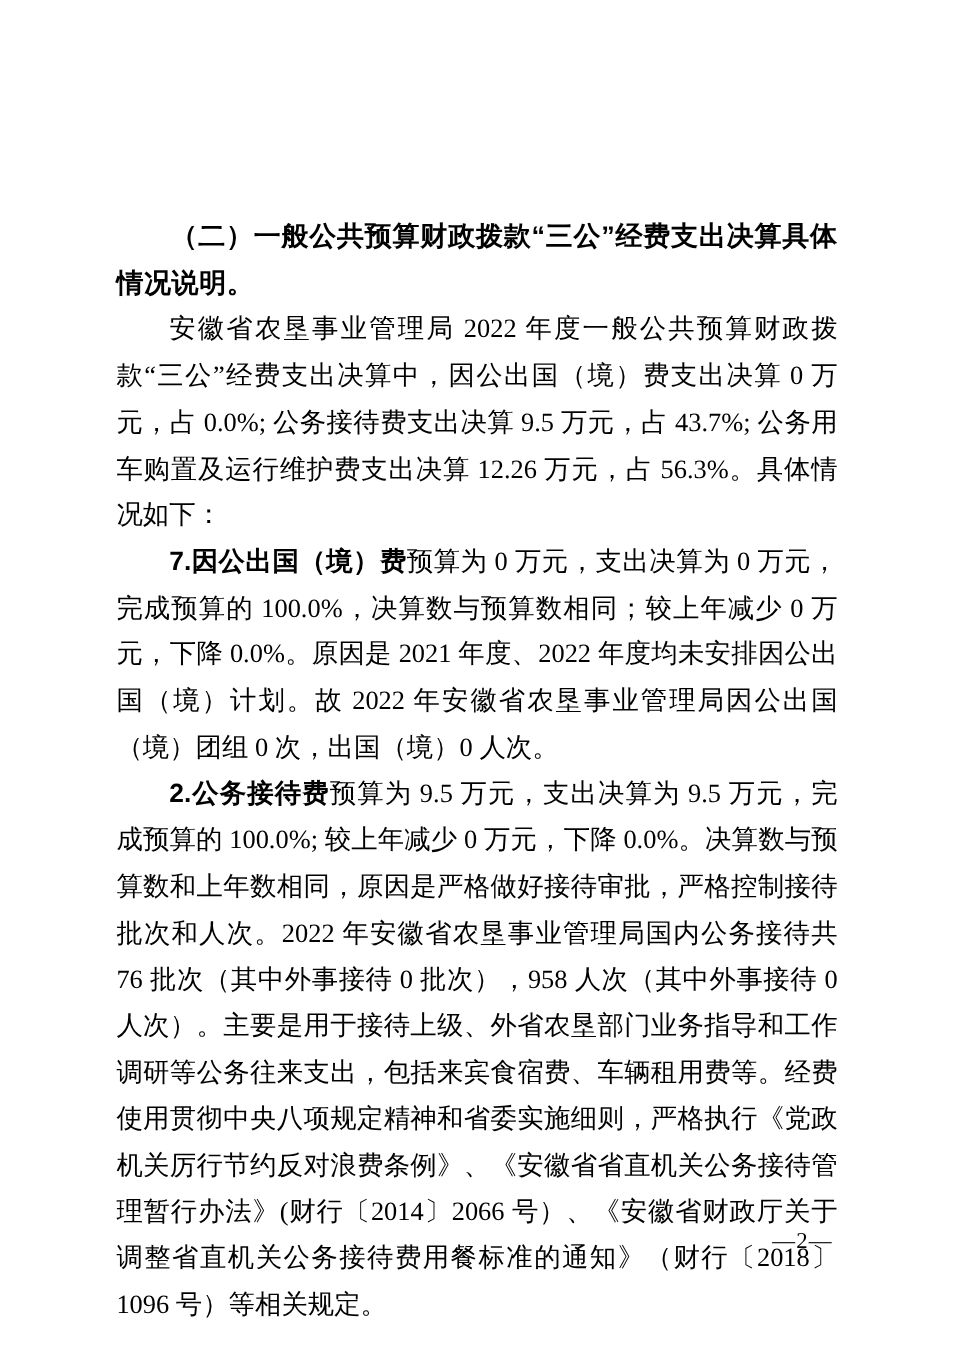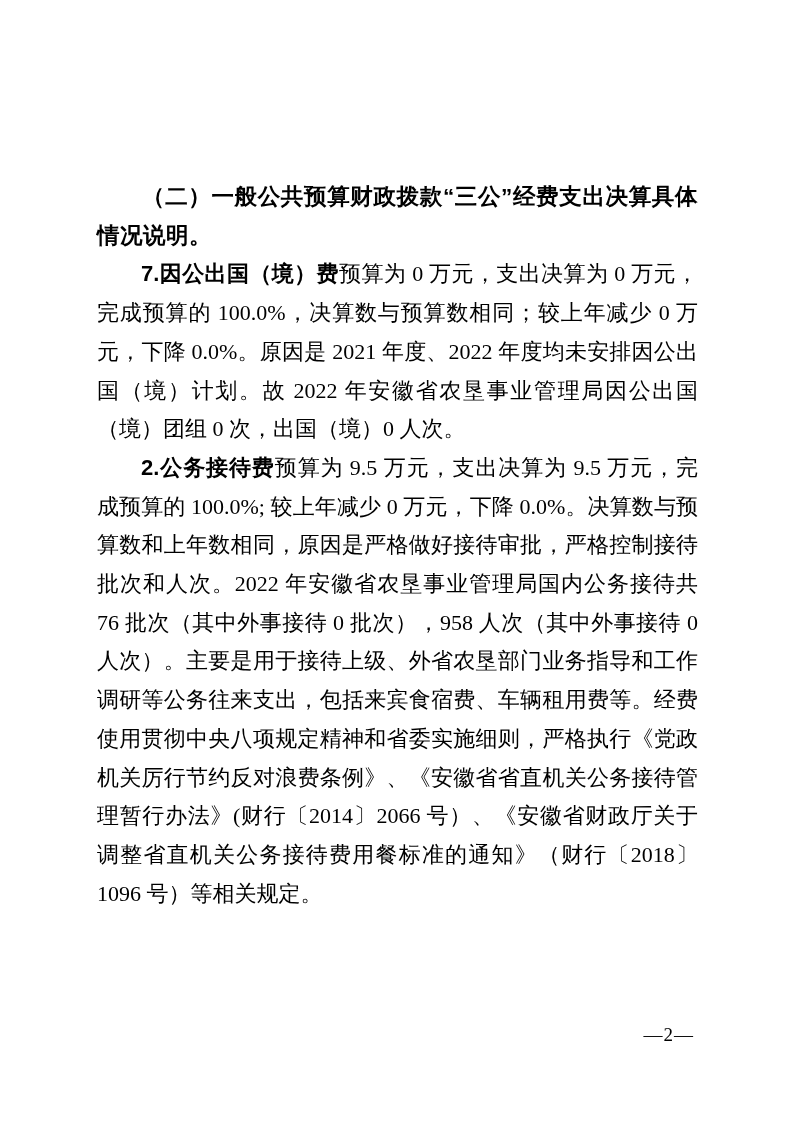--- a/index.html
+++ b/index.html
@@ -55,20 +55,21 @@
   }
 </style>
 </head>
 <body>
 
 <div class="page">
   <div class="content">
 
     <p class="doc-heading">（二）一般公共预算财政拨款“三公”经费支出决算具体情况说明。</p>
 
+    <p class="para"><span class="lead"></span><span>安徽省农垦事业管理局 2022 年度一般公共预算财政拨款“三公”经费支出决算中，因公出国（境）费支出决算 0 万元，占 0.0%; 公务接待费支出决算 9.5 万元，占 43.7%; 公务用车购置及运行维护费支出决算 12.26 万元，占 56.3%。具体情况如下：</span></p>
 
     <p class="para"><span class="lead">7.因公出国（境）费</span><span>预算为 0 万元，支出决算为 0 万元，完成预算的 100.0%，决算数与预算数相同；较上年减少 0 万元，下降 0.0%。原因是 2021 年度、2022 年度均未安排因公出国（境）计划。故 2022 年安徽省农垦事业管理局因公出国（境）团组 0 次，出国（境）0 人次。</span></p>
 
     <p class="para"><span class="lead">2.公务接待费</span><span>预算为 9.5 万元，支出决算为 9.5 万元，完成预算的 100.0%; 较上年减少 0 万元，下降 0.0%。决算数与预算数和上年数相同，原因是严格做好接待审批，严格控制接待批次和人次。2022 年安徽省农垦事业管理局国内公务接待共 76 批次（其中外事接待 0 批次），958 人次（其中外事接待 0 人次）。主要是用于接待上级、外省农垦部门业务指导和工作调研等公务往来支出，包括来宾食宿费、车辆租用费等。经费使用贯彻中央八项规定精神和省委实施细则，严格执行《党政机关厉行节约反对浪费条例》、《安徽省省直机关公务接待管理暂行办法》(财行〔2014〕2066 号）、《安徽省财政厅关于调整省直机关公务接待费用餐标准的通知》（财行〔2018〕1096 号）等相关规定。</span></p>
 
   </div>
 
   <div class="page-number">—2—</div>
 </div>
 

